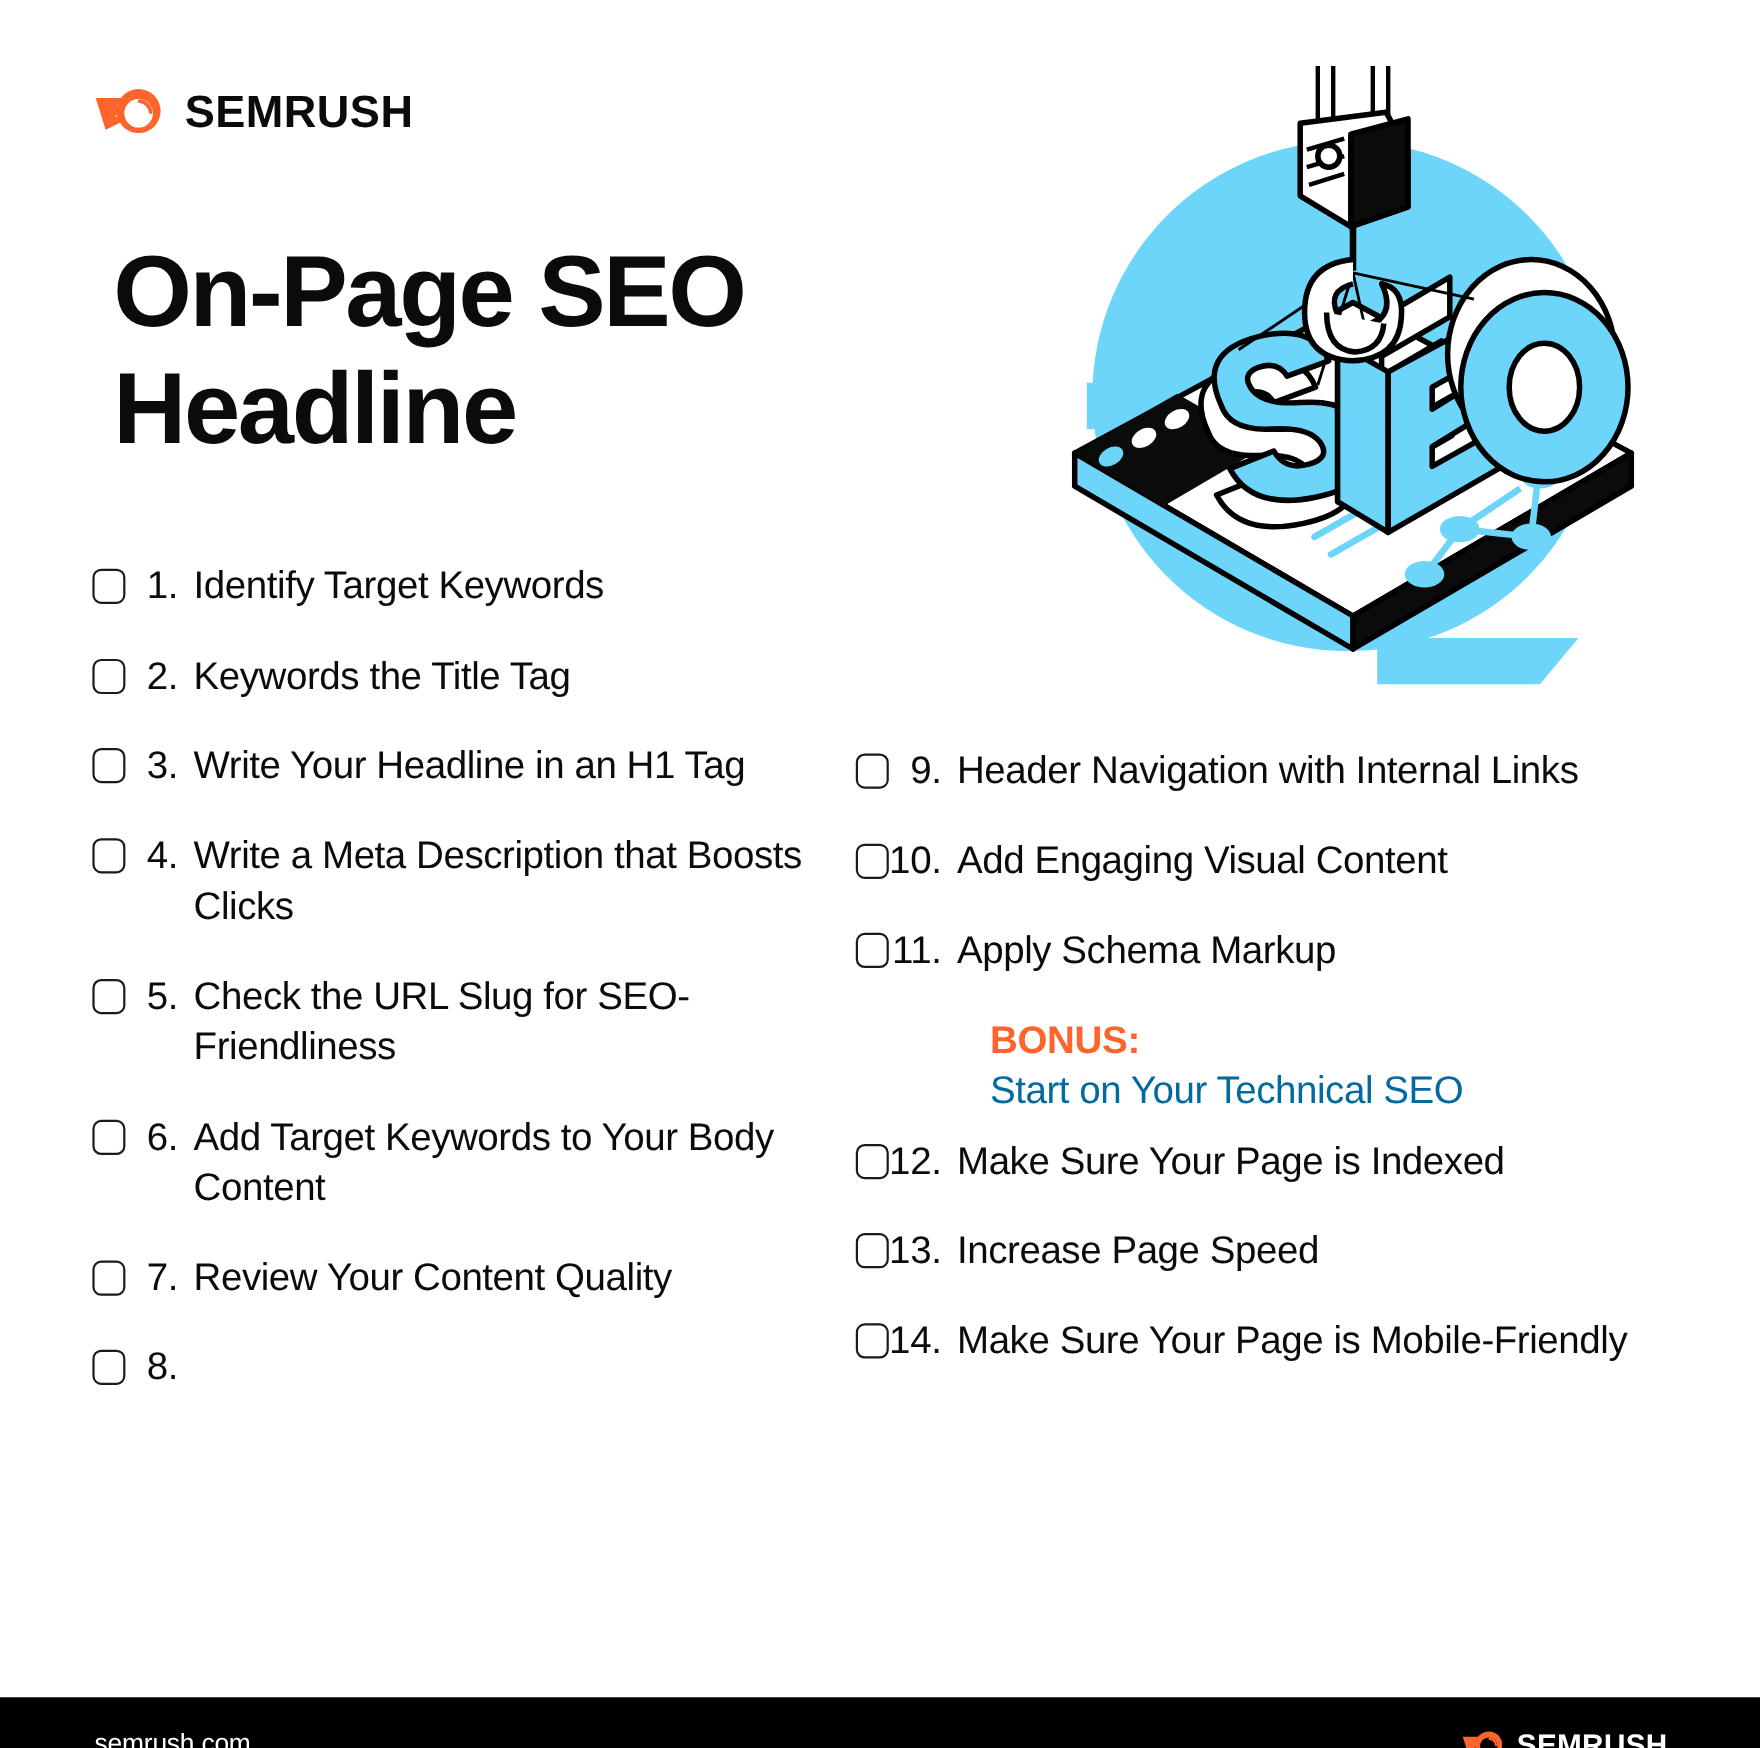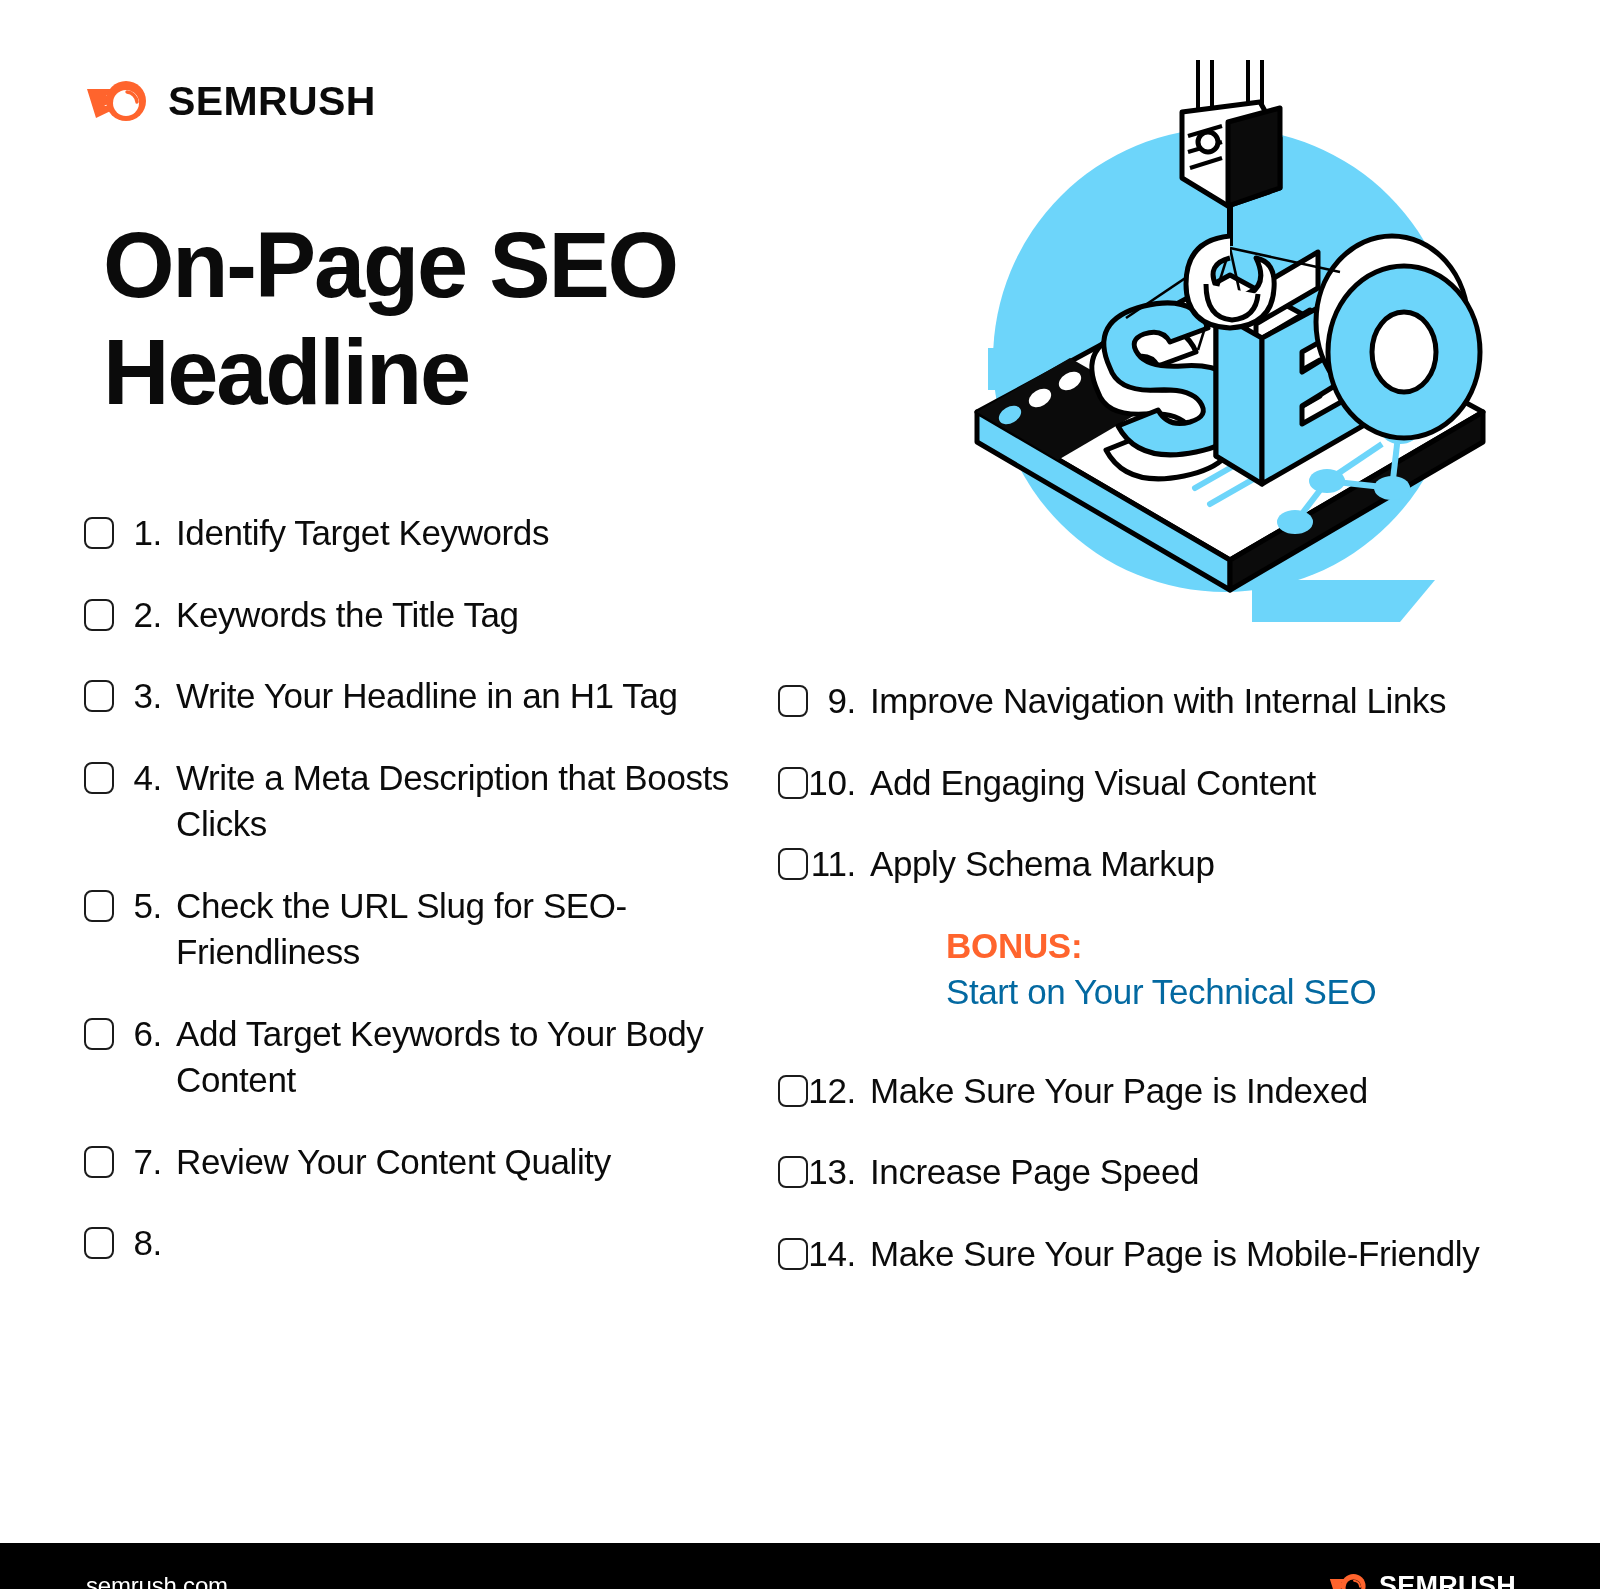--- a/index.html
+++ b/index.html
@@ -102,22 +102,21 @@
     font-size: 35px;
     line-height: 1.33;
     font-weight: 400;
     color: #0b0b0b;
     letter-spacing: -0.4px;
   }
 
   
   .bonus {
     display: flex;
-    margin-bottom: 52px;
-    gap: 46px;
+    margin-bottom: 17px;
   }
   .bonus-spacer { flex: 0 0 auto; width: 122px; }
   .bonus-body { flex: 1 1 auto; }
   .bonus-tag {
     font-size: 35px;
     line-height: 1.33;
     font-weight: 700;
     color: #ff642d;
     letter-spacing: -0.3px;
   }
@@ -324,21 +323,21 @@
       <span class="num">8.</span>
     </div>
 
   </div>
 
   <div class="col col-right">
 
     <div class="item">
       <span class="checkbox"></span>
       <span class="num">9.</span>
-      <span class="label">Improve Navigation with Internal Links</span>
+      <span class="label">Header Navigation with Internal Links</span>
     </div>
 
     <div class="item">
       <span class="checkbox"></span>
       <span class="num">10.</span>
       <span class="label">Add Engaging Visual Content</span>
     </div>
 
     <div class="item">
       <span class="checkbox"></span>

